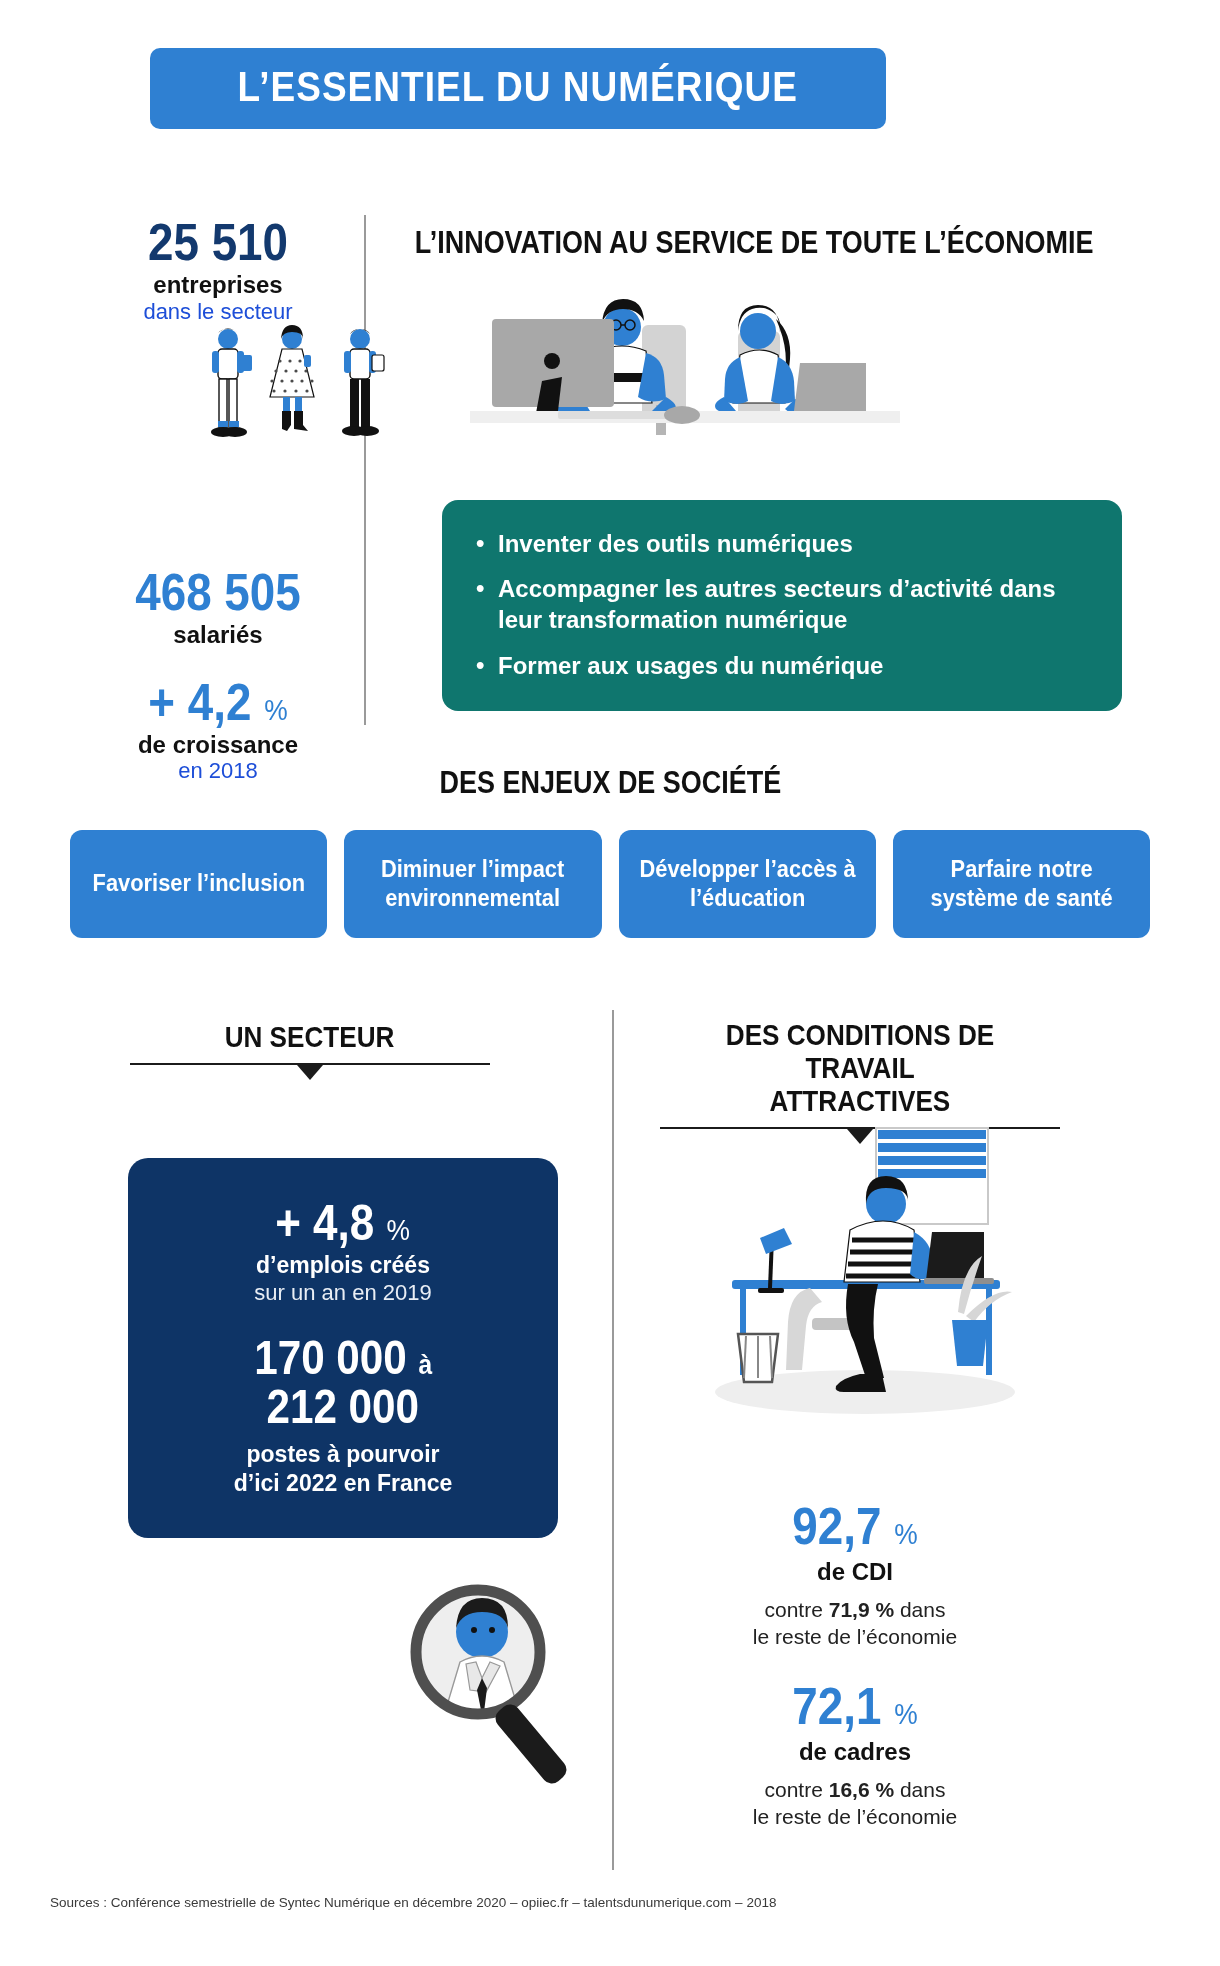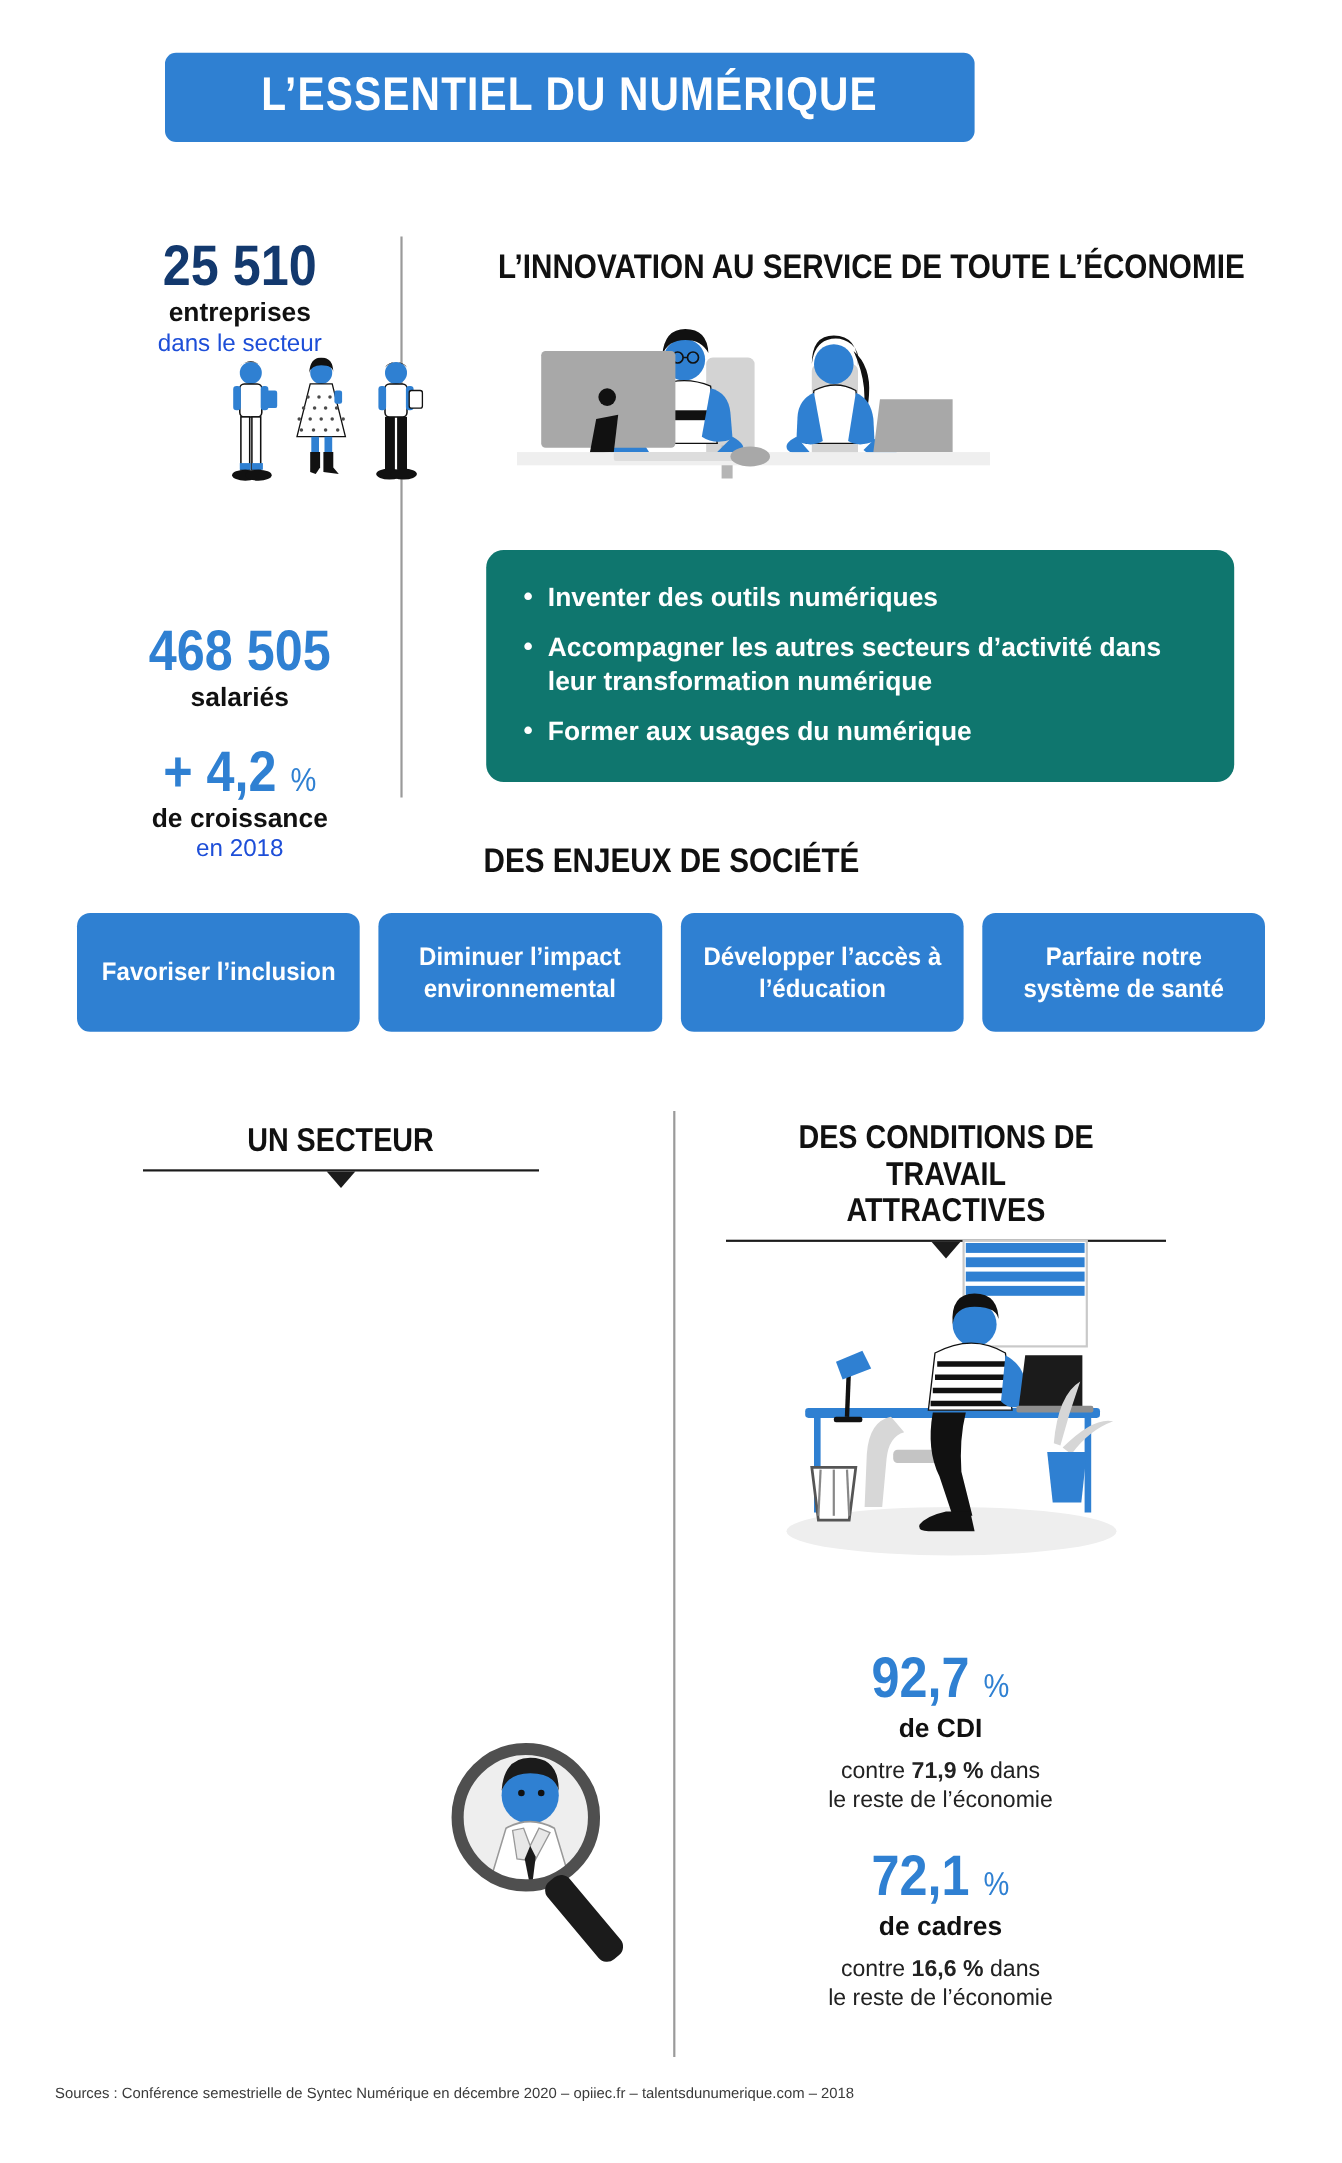--- a/index.html
+++ b/index.html
@@ -70,21 +70,21 @@
 
   
   .sec-head {
     font-family: "Liberation Sans Narrow", "Liberation Sans", sans-serif;
     font-weight: bold; color: #111;
     transform: scaleX(0.87); display: inline-block; transform-origin: center;
     white-space: nowrap;
   }
   #h-innov {
     position: absolute; top: 225px; left: 364px; width: 856px;
-    text-align: center; font-size: 31px;
+    text-align: left; font-size: 31px;
   }
 
   .illus-desk { position: absolute; left: 470px; top: 285px; width: 430px; height: 180px; }
 
   .bullet-box {
     position: absolute; left: 442px; top: 500px; width: 680px;
     background: #0f766e; border-radius: 16px;
     padding: 28px 34px 30px 34px;
   }
   .bullet-box ul { list-style: none; }
@@ -384,20 +384,30 @@
 
   <div class="arrow-head" id="head-conditions">
     <div><span class="txt">DES CONDITIONS DE TRAVAIL</span></div>
     <div><span class="txt">ATTRACTIVES</span></div>
     <div class="arrow-rule">
       <div class="bar"></div>
       <div class="tri"></div>
     </div>
   </div>
 
+  <div class="navy-box">
+    <span class="n1"><span>+ 4,8</span> <span style="font-size:30px;font-weight:normal">%</span></span>
+    <div class="s1">d’emplois créés</div>
+    <div class="s2">sur un an en 2019</div>
+    <div class="gap"></div>
+    <span class="n2"><span>170 000</span> <span class="sm">à</span></span>
+    <span class="n2">212 000</span>
+    <div class="s3">postes à pourvoir</div>
+    <div class="s3" style="margin-top:0">d’ici 2022 en France</div>
+  </div>
 
 
   <svg class="magnifier" viewBox="0 0 210 230">
     <defs>
       <clipPath id="lensclip">
           <circle cx="88" cy="82" r="62"></circle>
         </clipPath>
     </defs>
     <circle cx="88" cy="82" r="62" fill="#f0f0f0"></circle>
     <g clip-path="url(#lensclip)">

